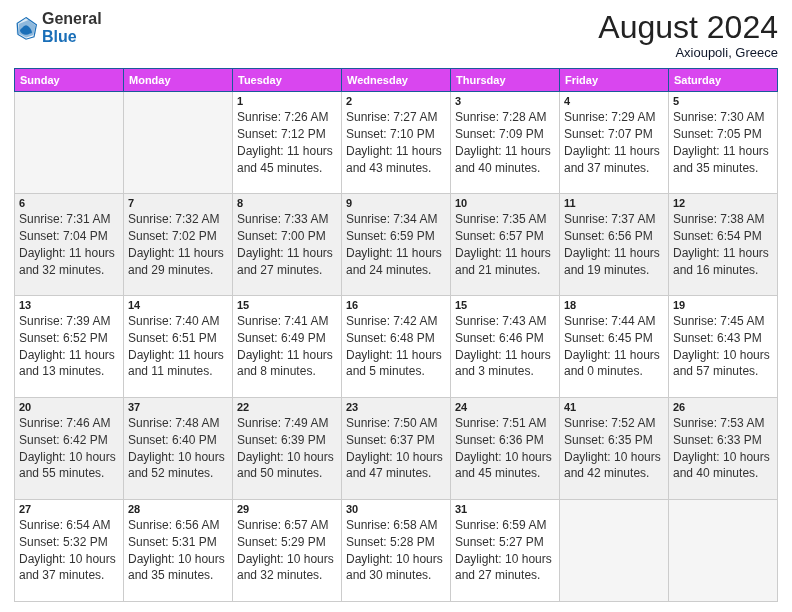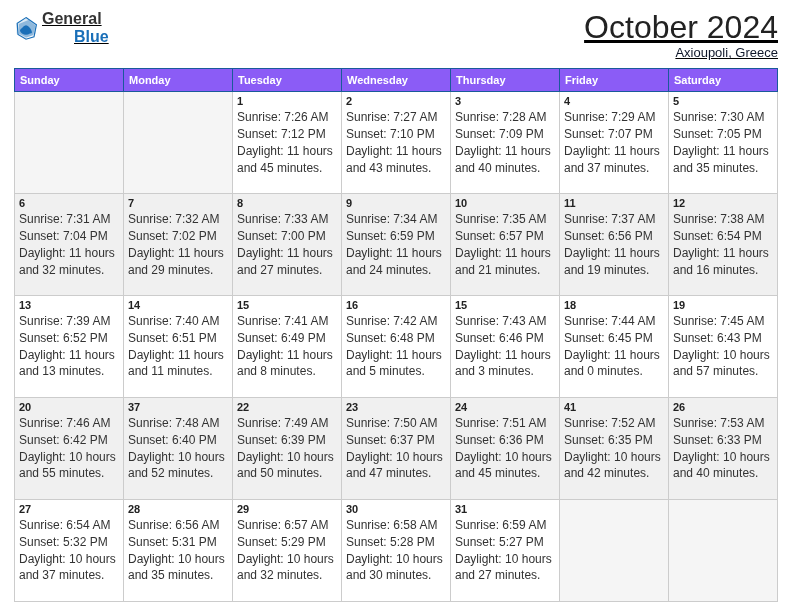--- a/index.html
+++ b/index.html
@@ -15,42 +15,40 @@
       height: 612px;
       padding: 10px 14px 10px 14px;
       display: flex;
       flex-direction: column;
     }
     .header {
       display: flex;
       justify-content: space-between;
       align-items: flex-start;
       margin-bottom: 8px;
-      text-decoration: underline;
     }
     .logo {
       display: flex;
       align-items: center;
       gap: 4px;
     }
     .logo-text {
       display: flex;
       flex-direction: column;
       line-height: 1.1;
     }
     .logo-general {
       font-size: 16px;
       font-weight: bold;
       color: #333;
     }
     .logo-blue {
       font-size: 16px;
       font-weight: bold;
       color: #1a6fb8;
-      margin-left: 32px;
     }
     .logo-icon {
       width: 24px;
       height: 24px;
     }
     .title-area {
       text-align: right;
     }
     .month-title {
       font-size: 32px;
@@ -64,21 +62,21 @@
     }
     .calendar {
       flex: 1;
       border: 1px solid #ccc;
       border-collapse: collapse;
       width: 100%;
       table-layout: fixed;
       font-size: 10px;
     }
     .calendar th {
-      background-color: #8b5cf6;
+      background-color: #d946ef;
       color: #fff;
       text-align: left;
       padding: 5px 5px;
       font-size: 11px;
       font-weight: bold;
       border: 1px solid #1a5a9a;
     }
     .calendar td {
       border: 1px solid #ccc;
       vertical-align: top;
@@ -115,21 +113,21 @@
         <polygon points="18,5 27,12 24,24 15,27 6,22 6,10" fill="#1a6fb8" opacity="0.4"></polygon>
         <polygon points="15,2 28,11 25,26 15,29 5,23 4,9" fill="none" stroke="#1a6fb8" stroke-width="1.5"></polygon>
         <path d="M10,15 Q15,8 20,15 Q25,22 20,22 Q15,25 10,22 Q5,18 10,15Z" fill="#1a6fb8"></path>
       </svg>
       <div class="logo-text">
         <span class="logo-general">General</span>
         <span class="logo-blue">Blue</span>
       </div>
     </div>
     <div class="title-area">
-      <div class="month-title">October 2024</div>
+      <div class="month-title">August 2024</div>
       <div class="subtitle">Axioupoli, Greece</div>
     </div>
   </div>
 
   <table class="calendar">
     <thead>
       <tr>
       <th>Sunday</th>
           <th>Monday</th>
           <th>Tuesday</th>

